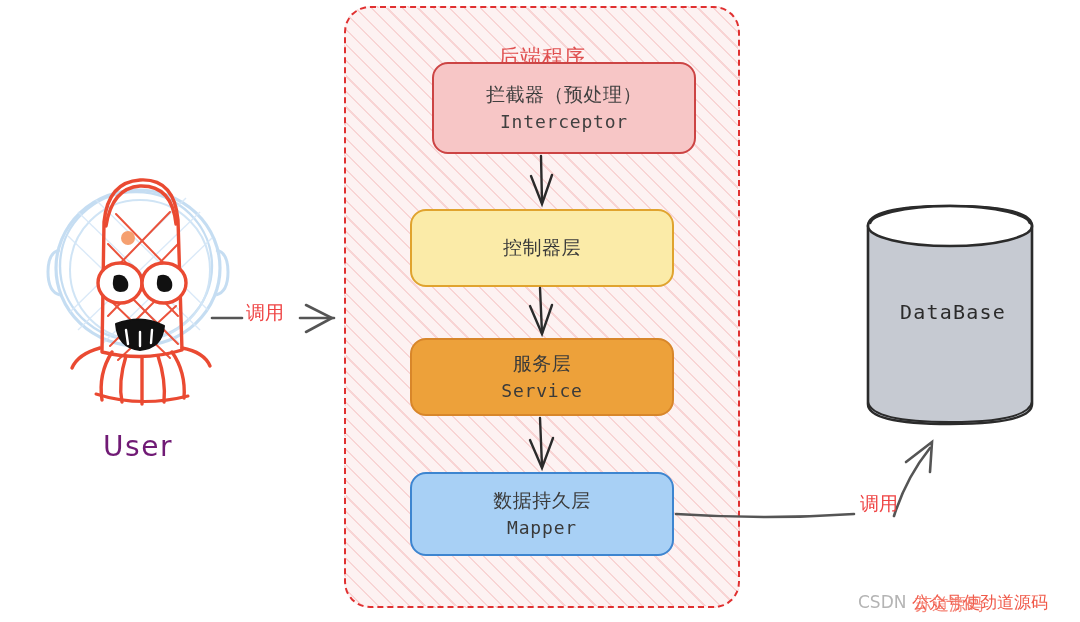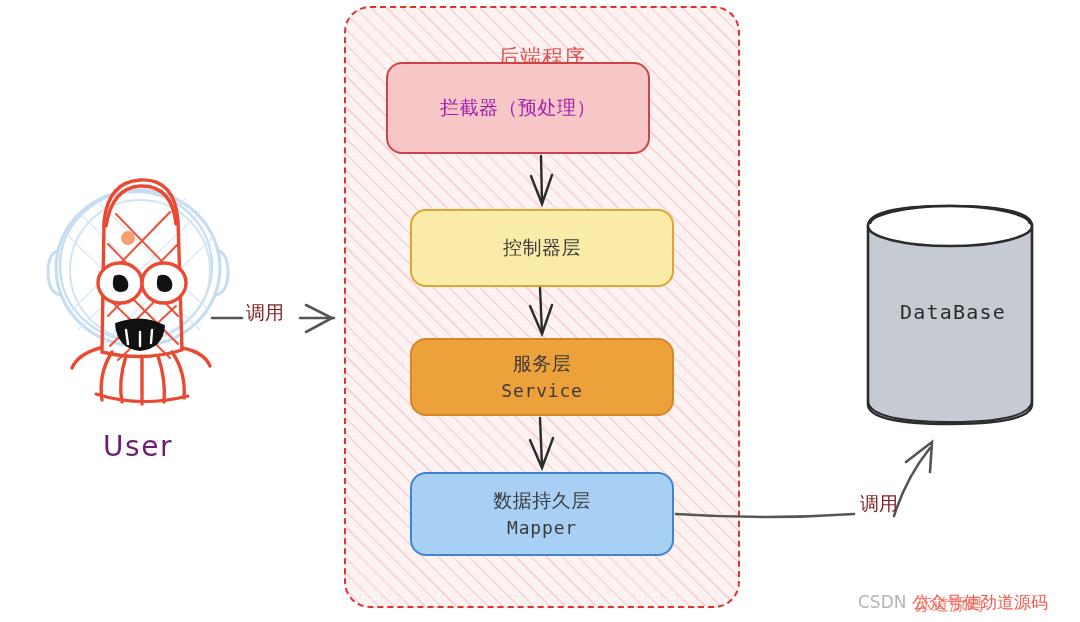--- a/index.html
+++ b/index.html
@@ -69,24 +69,24 @@
     letter-spacing: 0.5px;
   }
   .layer-box .en {
     font-size: 18px;
     font-family: "DejaVu Sans Mono", "Liberation Mono", monospace;
     letter-spacing: 0.8px;
     margin-top: 3px;
   }
 
   .box-interceptor {
-    left: 386px; top: 62px; width: 264px; height: 92px;
+    left: 432px; top: 62px; width: 264px; height: 92px;
     background: #f7c6c6;
     border: 2px solid #cc4444;
-    color: #a21caf;
+    color: #404040;
   }
   .box-controller {
     left: 410px; top: 209px; width: 264px; height: 78px;
     background: #fbeba8;
     border: 2px solid #e0a32e;
     color: #3a3a3a;
   }
   .box-service {
     left: 410px; top: 338px; width: 264px; height: 78px;
     background: #eda13a;
@@ -106,21 +106,21 @@
     left: 0; top: 0;
     width: 1080px;
     height: 622px;
     pointer-events: none;
   }
 
   
   .edge-label {
     position: absolute;
     font-size: 19px;
-    color: #7f1d1d;
+    color: #ef4444;
     font-family: Liberation Serif, serif;
     white-space: nowrap;
   }
   .label-call-user { left: 246px; top: 300px; }
   .label-call-db   { left: 860px; top: 491px; }
 
   .user-label {
     position: absolute;
     left: 78px; top: 430px;
     width: 120px;
@@ -168,20 +168,21 @@
 <body>
 
 <div id="canvas">
 
   <div class="backend-container">
     <div class="backend-title">后端程序</div>
   </div>
 
   <div class="layer-box box-interceptor">
     <div class="cn">拦截器（预处理）</div>
+    <div class="en">Interceptor</div>
   </div>
 
   <div class="layer-box box-controller">
     <div class="cn">控制器层</div>
   </div>
 
   <div class="layer-box box-mapper">
     <div class="cn">数据持久层</div>
     <div class="en">Mapper</div>
   </div>

